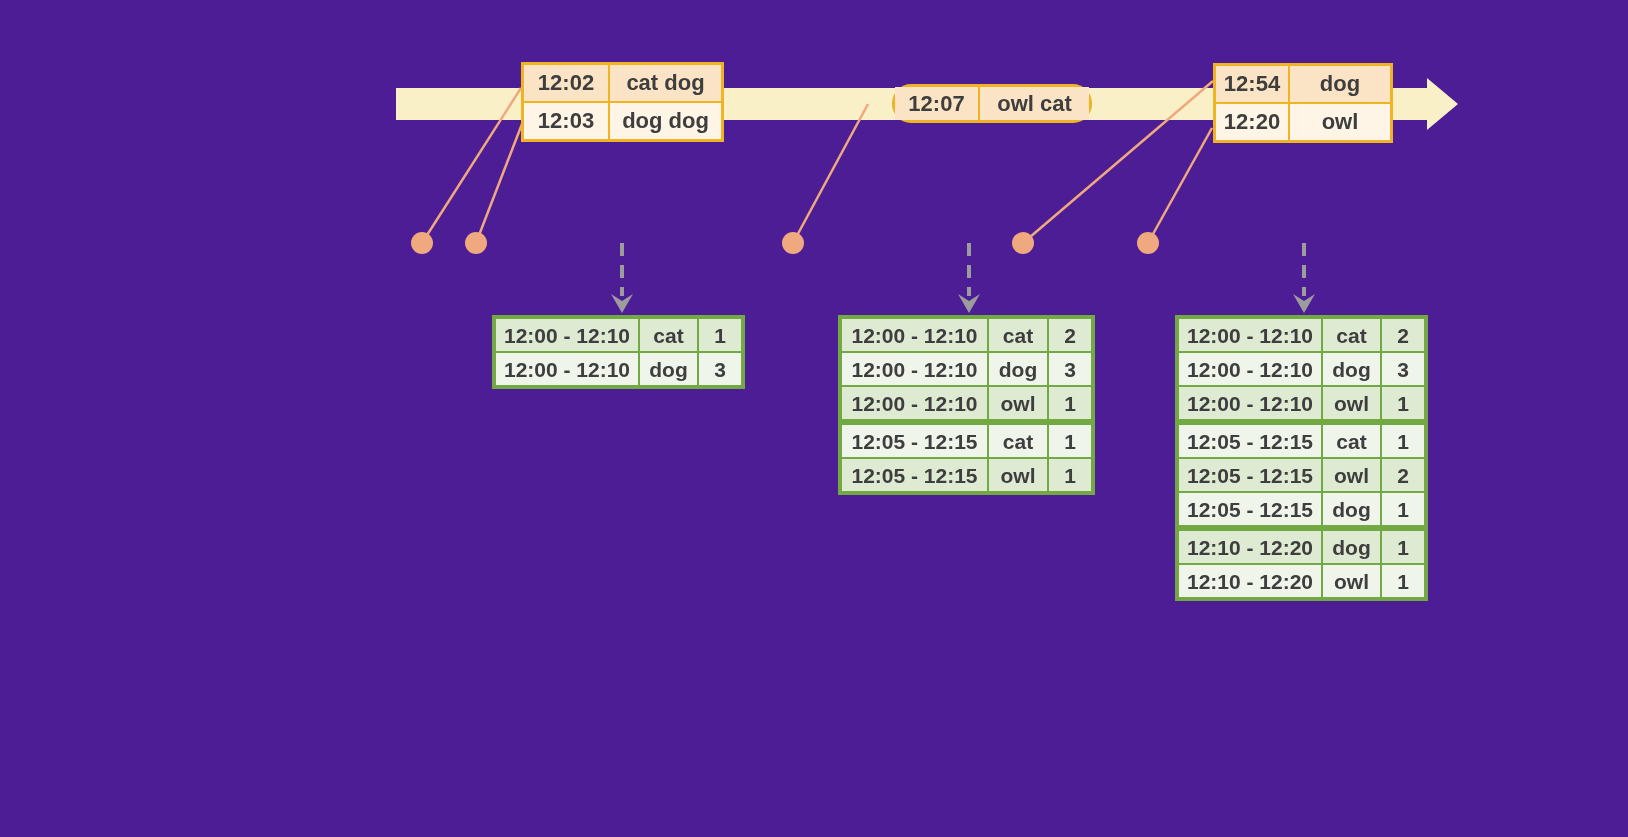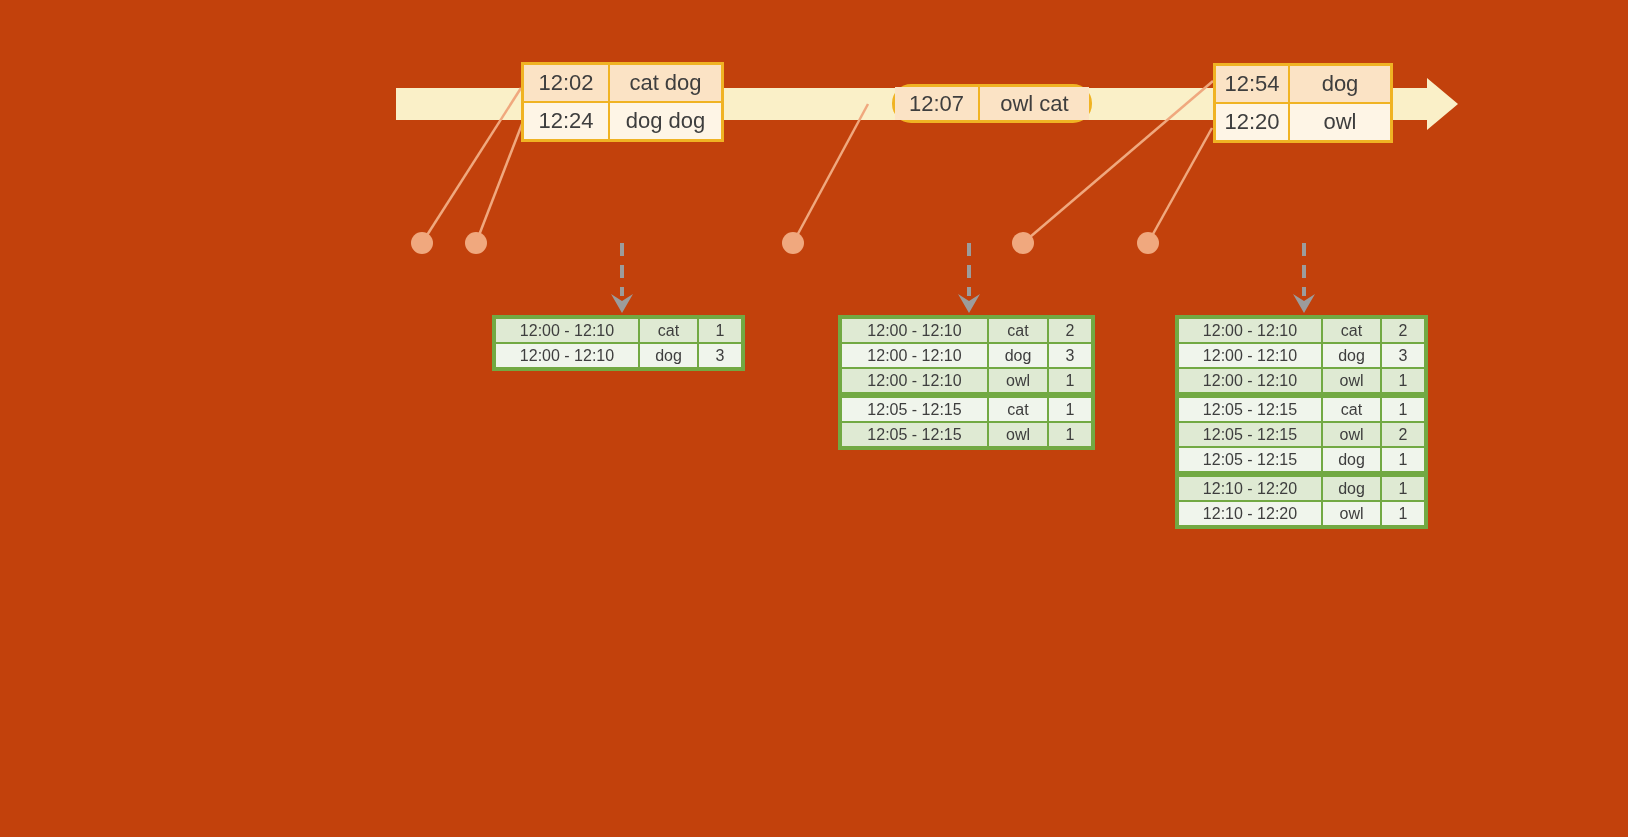--- a/index.html
+++ b/index.html
@@ -1,18 +1,18 @@
 <!DOCTYPE html>
 <html><head>
 <meta charset="utf-8">
 <style>
   html,body { margin:0; padding:0; background:#000; }
   .canvas {
-    position:relative; width:1628px; height:837px; background:#c2410c;
-    font-family:"Liberation Sans", sans-serif; color:#3E3E3E; overflow:hidden;
+    position:relative; width:1628px; height:837px; background:#4c1d95;
+    font-family:"Liberation Sans", sans-serif; color:#3E3E3E; overflow:hidden;font-weight:bold;
   }
   .layer { position:absolute; left:0; top:0; }
 
   
   .event-table {
     position:absolute; display:grid; gap:2px; padding:3px;
     background:#F0B323; box-sizing:border-box;
   }
   .et1 { left:521px; top:62px;  grid-template-columns:84px 111px; }
   .et2 { left:892px; top:84px;  grid-template-columns:83px 109px;border-radius:19px; }
@@ -31,21 +31,21 @@
     background:#72A943; padding:4px; box-sizing:border-box;
   }
   .rt1 { left:492px;  top:315px; }
   .rt2 { left:838px;  top:315px; }
   .rt3 { left:1175px; top:315px; }
   .g-row { display:grid; gap:2px; }
   .rt1 .g-row, .rt3 .g-row { grid-template-columns:142px 57px 42px; }
   .rt2 .g-row { grid-template-columns:145px 58px 42px; }
   .g-cell {
     display:flex; align-items:center; justify-content:center;
-    height:23px; font-size:16px; line-height:1;
+    height:32px; font-size:21px; line-height:1;
   }
   .g-dark  { background:#DFEAD3; }
   .g-light { background:#F0F5EC; }
   .g-sep { height:2px; }
 </style>
 </head>
 <body>
 
 <div class="canvas">
 
@@ -70,21 +70,21 @@
     <path d="M611 294 L622 313 L633 294 L622 301 Z" fill="#9C9C9C"></path>
     <line x1="969" y1="243" x2="969" y2="296" stroke-width="4" stroke-dasharray="13 9" stroke="#9C9C9C"></line>
     <path d="M958 294 L969 313 L980 294 L969 301 Z" fill="#9C9C9C"></path>
     <line x1="1304" y1="243" x2="1304" y2="296" stroke-width="4" stroke-dasharray="13 9" stroke="#9C9C9C"></line>
     <path d="M1293 294 L1304 313 L1315 294 L1304 301 Z" fill="#9C9C9C"></path>
   </svg>
 
   <div class="event-table et1">
     <div class="e-cell e-dark">12:02</div>
     <div class="e-cell e-dark">cat dog</div>
-    <div class="e-cell e-light">12:24</div>
+    <div class="e-cell e-light">12:03</div>
     <div class="e-cell e-light">dog dog</div>
   </div>
 
   <div class="event-table et2">
     <div class="e-cell e-dark">12:07</div>
     <div class="e-cell e-dark">owl cat</div>
   </div>
 
   <div class="event-table et3">
     <div class="e-cell e-dark">12:54</div>

